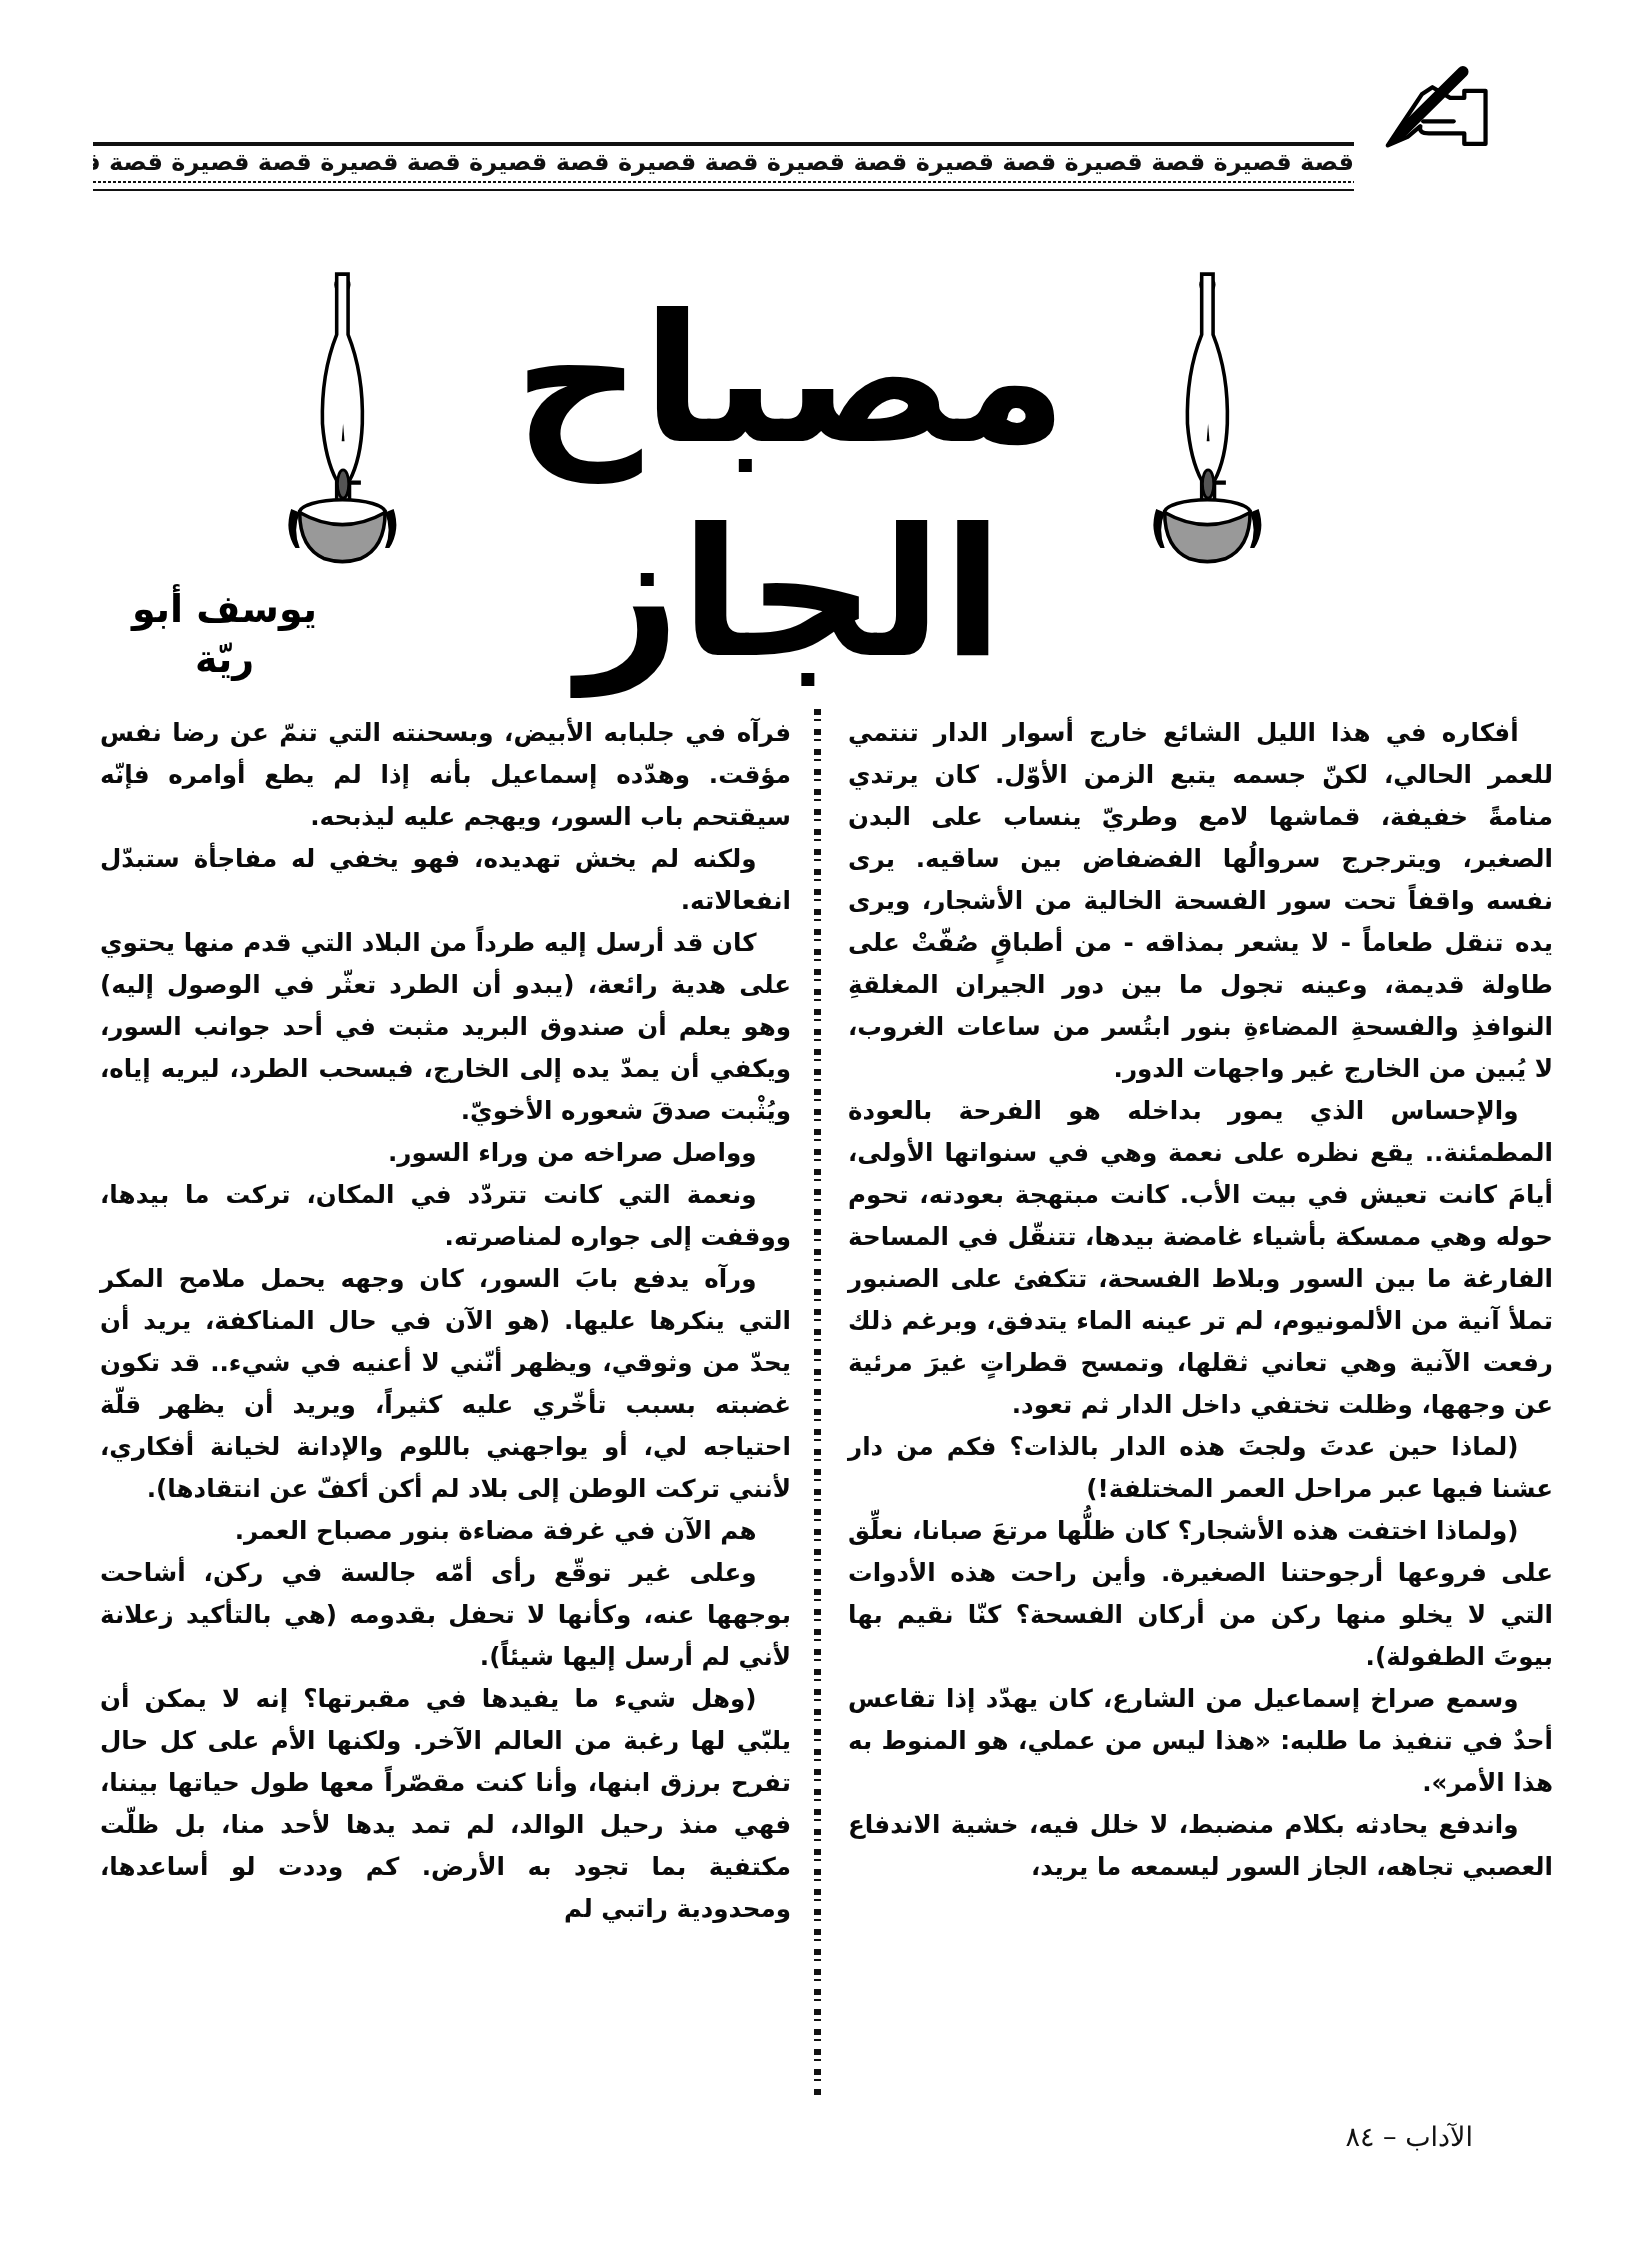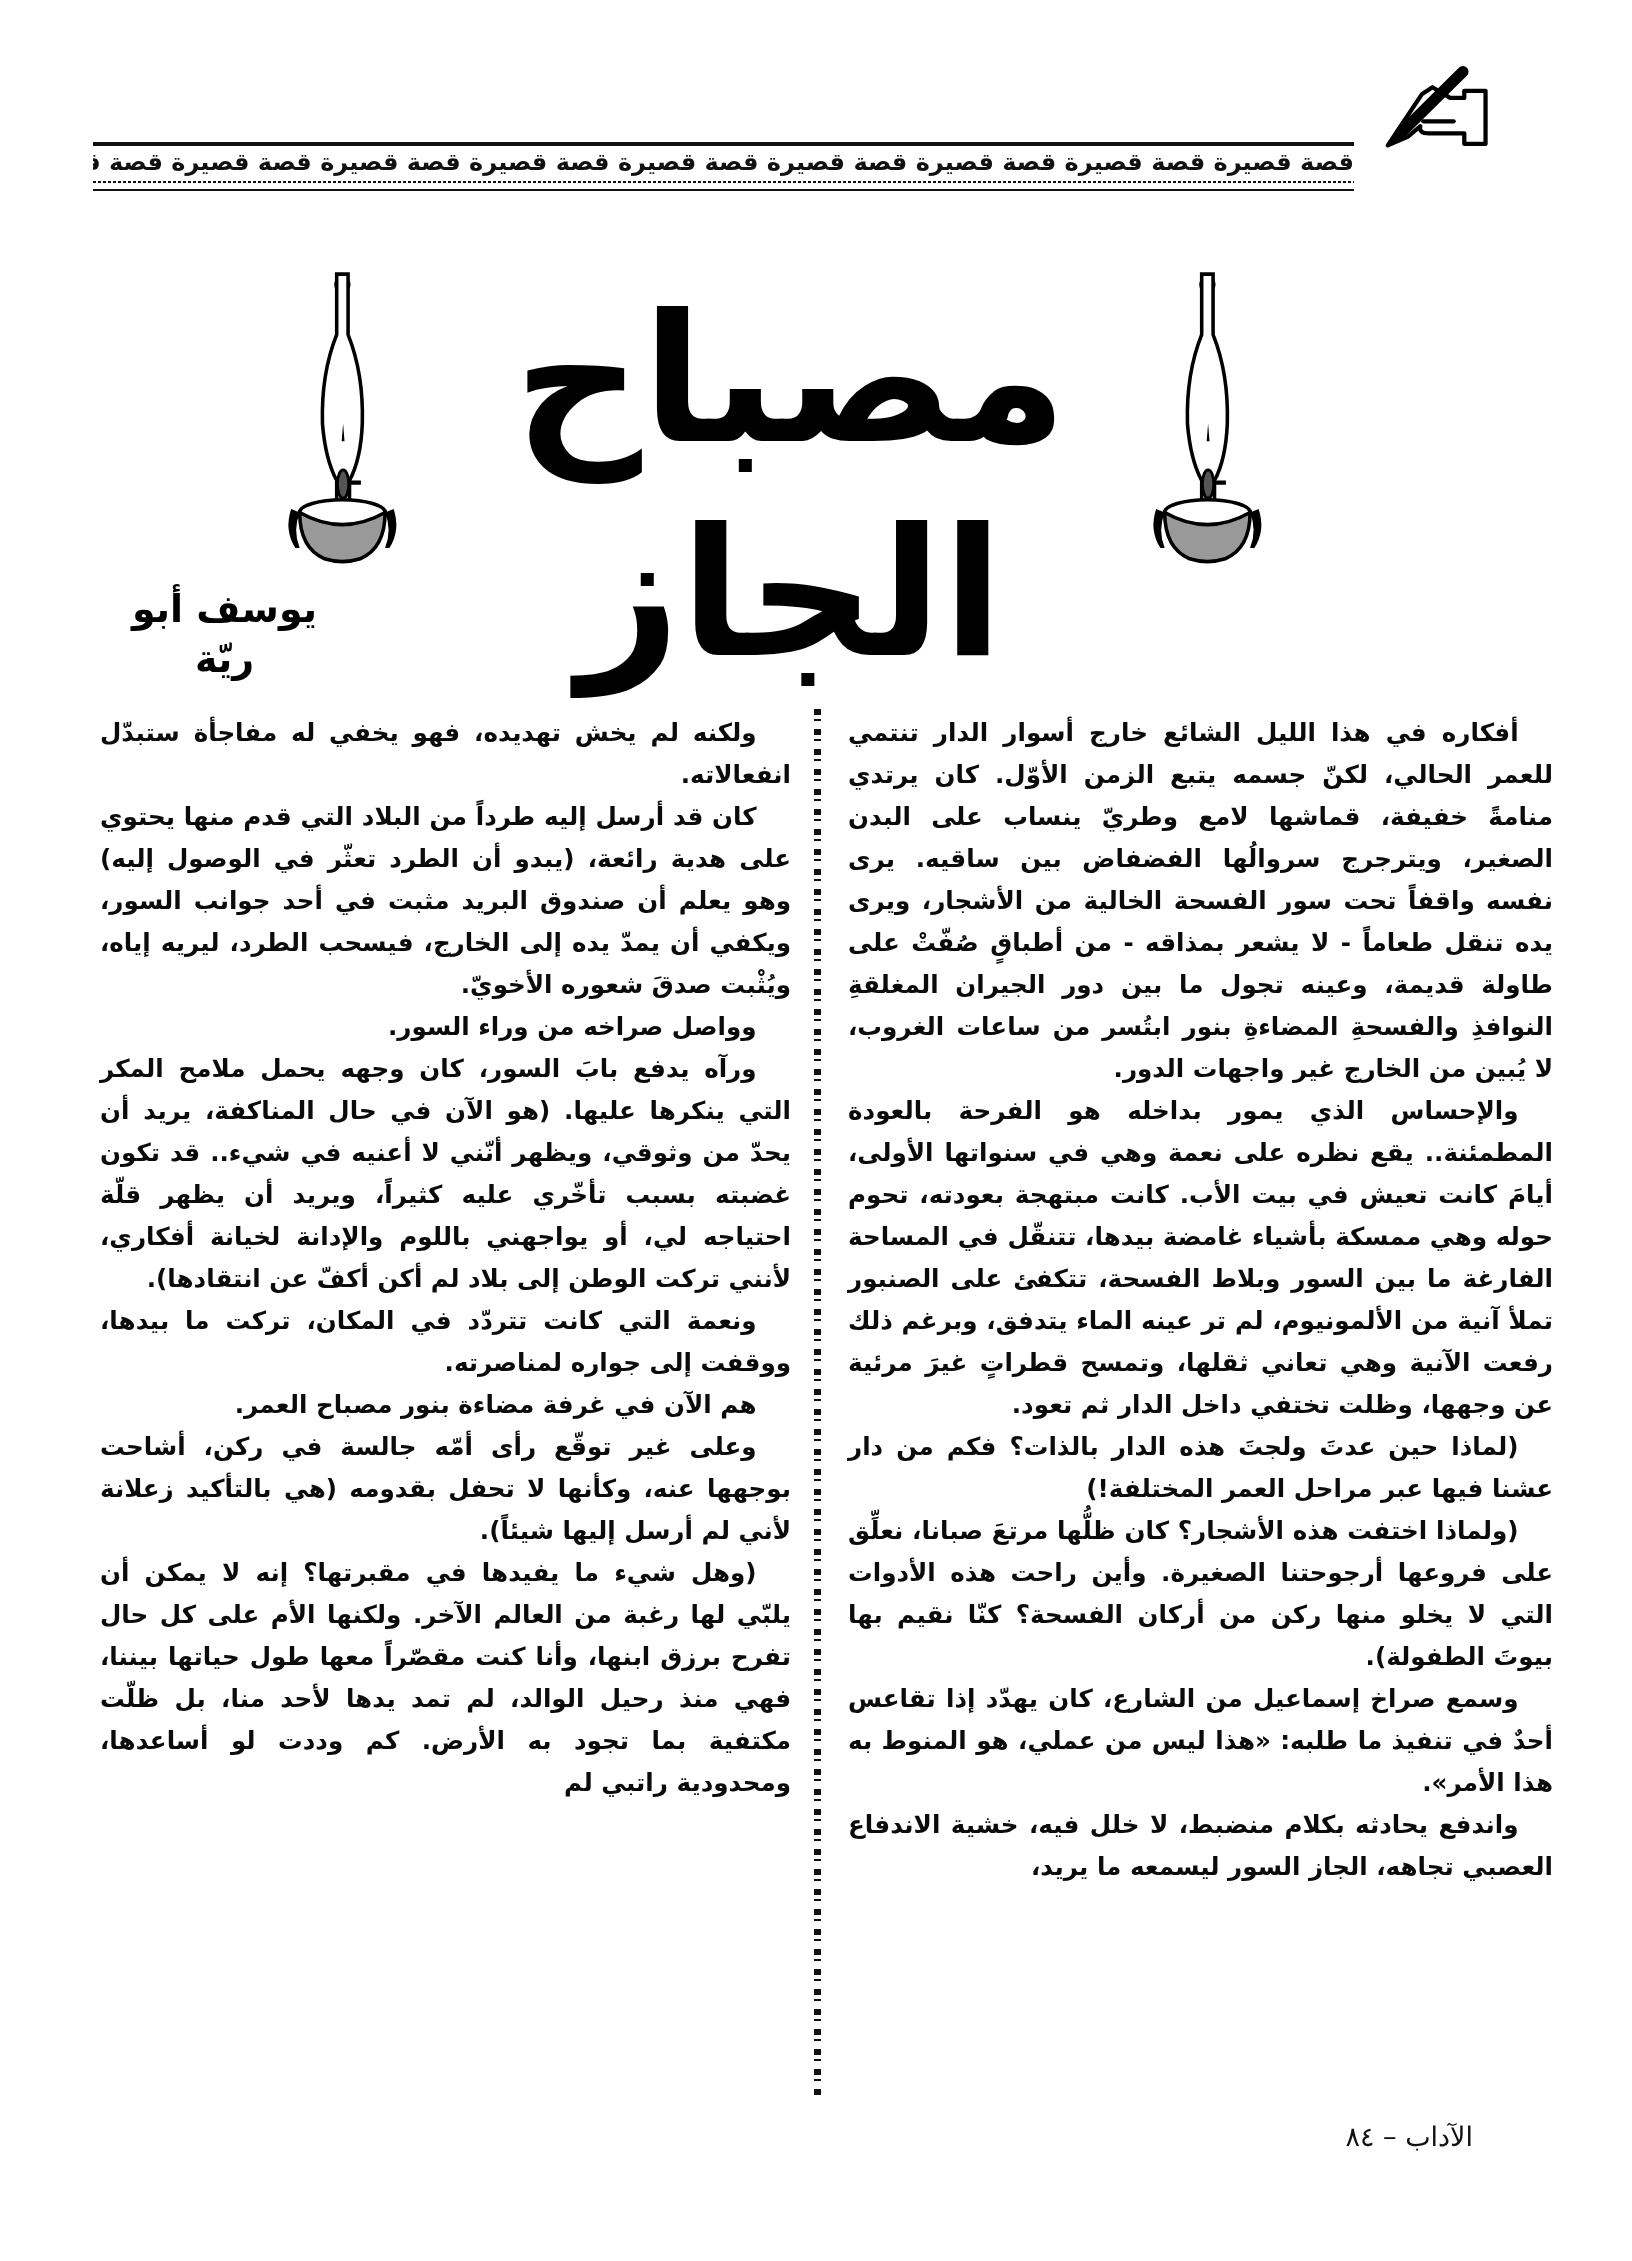--- a/index.html
+++ b/index.html
@@ -112,25 +112,26 @@
     <p class="indent">والإحساس الذي يمور بداخله هو الفرحة بالعودة المطمئنة.. يقع نظره على نعمة وهي في سنواتها الأولى، أيامَ كانت تعيش في بيت الأب. كانت مبتهجة بعودته، تحوم حوله وهي ممسكة بأشياء غامضة بيدها، تتنقّل في المساحة الفارغة ما بين السور وبلاط الفسحة، تتكفئ على الصنبور تملأ آنية من الألمونيوم، لم تر عينه الماء يتدفق، وبرغم ذلك رفعت الآنية وهي تعاني ثقلها، وتمسح قطراتٍ غيرَ مرئية عن وجهها، وظلت تختفي داخل الدار ثم تعود.</p>
     <p class="indent">(لماذا حين عدتَ ولجتَ هذه الدار بالذات؟ فكم من دار عشنا فيها عبر مراحل العمر المختلفة!)</p>
     <p class="indent">(ولماذا اختفت هذه الأشجار؟ كان ظلُّها مرتعَ صبانا، نعلِّق على فروعها أرجوحتنا الصغيرة. وأين راحت هذه الأدوات التي لا يخلو منها ركن من أركان الفسحة؟ كنّا نقيم بها بيوتَ الطفولة).</p>
     <p class="indent">وسمع صراخ إسماعيل من الشارع، كان يهدّد إذا تقاعس أحدٌ في تنفيذ ما طلبه: «هذا ليس من عملي، هو المنوط به هذا الأمر».</p>
     <p class="indent">واندفع يحادثه بكلام منضبط، لا خلل فيه، خشية الاندفاع العصبي تجاهه، الجاز السور ليسمعه ما يريد،</p>
   </div>
 
   <div class="divider"></div>
 
   <div class="col col-left">
+    <p>فرآه في جلبابه الأبيض، وبسحنته التي تنمّ عن رضا نفس مؤقت. وهدّده إسماعيل بأنه إذا لم يطع أوامره فإنّه سيقتحم باب السور، ويهجم عليه ليذبحه.</p>
     <p class="indent">ولكنه لم يخش تهديده، فهو يخفي له مفاجأة ستبدّل انفعالاته.</p>
     <p class="indent">كان قد أرسل إليه طرداً من البلاد التي قدم منها يحتوي على هدية رائعة، (يبدو أن الطرد تعثّر في الوصول إليه) وهو يعلم أن صندوق البريد مثبت في أحد جوانب السور، ويكفي أن يمدّ يده إلى الخارج، فيسحب الطرد، ليريه إياه، ويُثْبت صدقَ شعوره الأخويّ.</p>
     <p class="indent">وواصل صراخه من وراء السور.</p>
+    <p class="indent">ونعمة التي كانت تتردّد في المكان، تركت ما بيدها، ووقفت إلى جواره لمناصرته.</p>
     <p class="indent">ورآه يدفع بابَ السور، كان وجهه يحمل ملامح المكر التي ينكرها عليها. (هو الآن في حال المناكفة، يريد أن يحدّ من وثوقي، ويظهر أنّني لا أعنيه في شيء.. قد تكون غضبته بسبب تأخّري عليه كثيراً، ويريد أن يظهر قلّة احتياجه لي، أو يواجهني باللوم والإدانة لخيانة أفكاري، لأنني تركت الوطن إلى بلاد لم أكن أكفّ عن انتقادها).</p>
-    <p class="indent">ونعمة التي كانت تتردّد في المكان، تركت ما بيدها، ووقفت إلى جواره لمناصرته.</p>
     <p class="indent">هم الآن في غرفة مضاءة بنور مصباح العمر.</p>
     <p class="indent">وعلى غير توقّع رأى أمّه جالسة في ركن، أشاحت بوجهها عنه، وكأنها لا تحفل بقدومه (هي بالتأكيد زعلانة لأني لم أرسل إليها شيئاً).</p>
     <p class="indent">(وهل شيء ما يفيدها في مقبرتها؟ إنه لا يمكن أن يلبّي لها رغبة من العالم الآخر. ولكنها الأم على كل حال تفرح برزق ابنها، وأنا كنت مقصّراً معها طول حياتها بيننا، فهي منذ رحيل الوالد، لم تمد يدها لأحد منا، بل ظلّت مكتفية بما تجود به الأرض. كم وددت لو أساعدها، ومحدودية راتبي لم</p>
   </div>
 
   <div class="footer">
     <span>الآداب</span>
     <span>–</span>
     <span>٨٤</span>
   </div>

